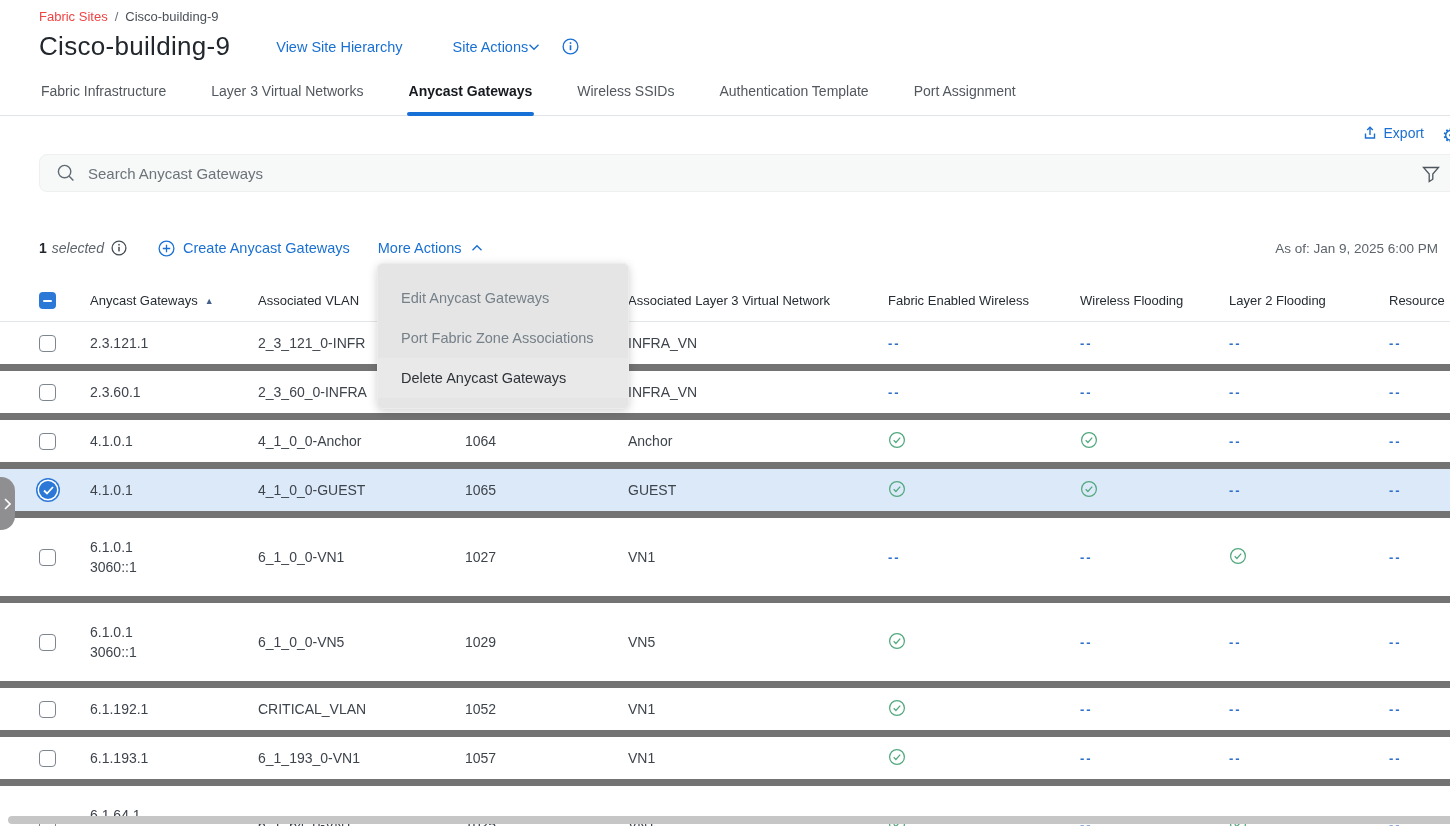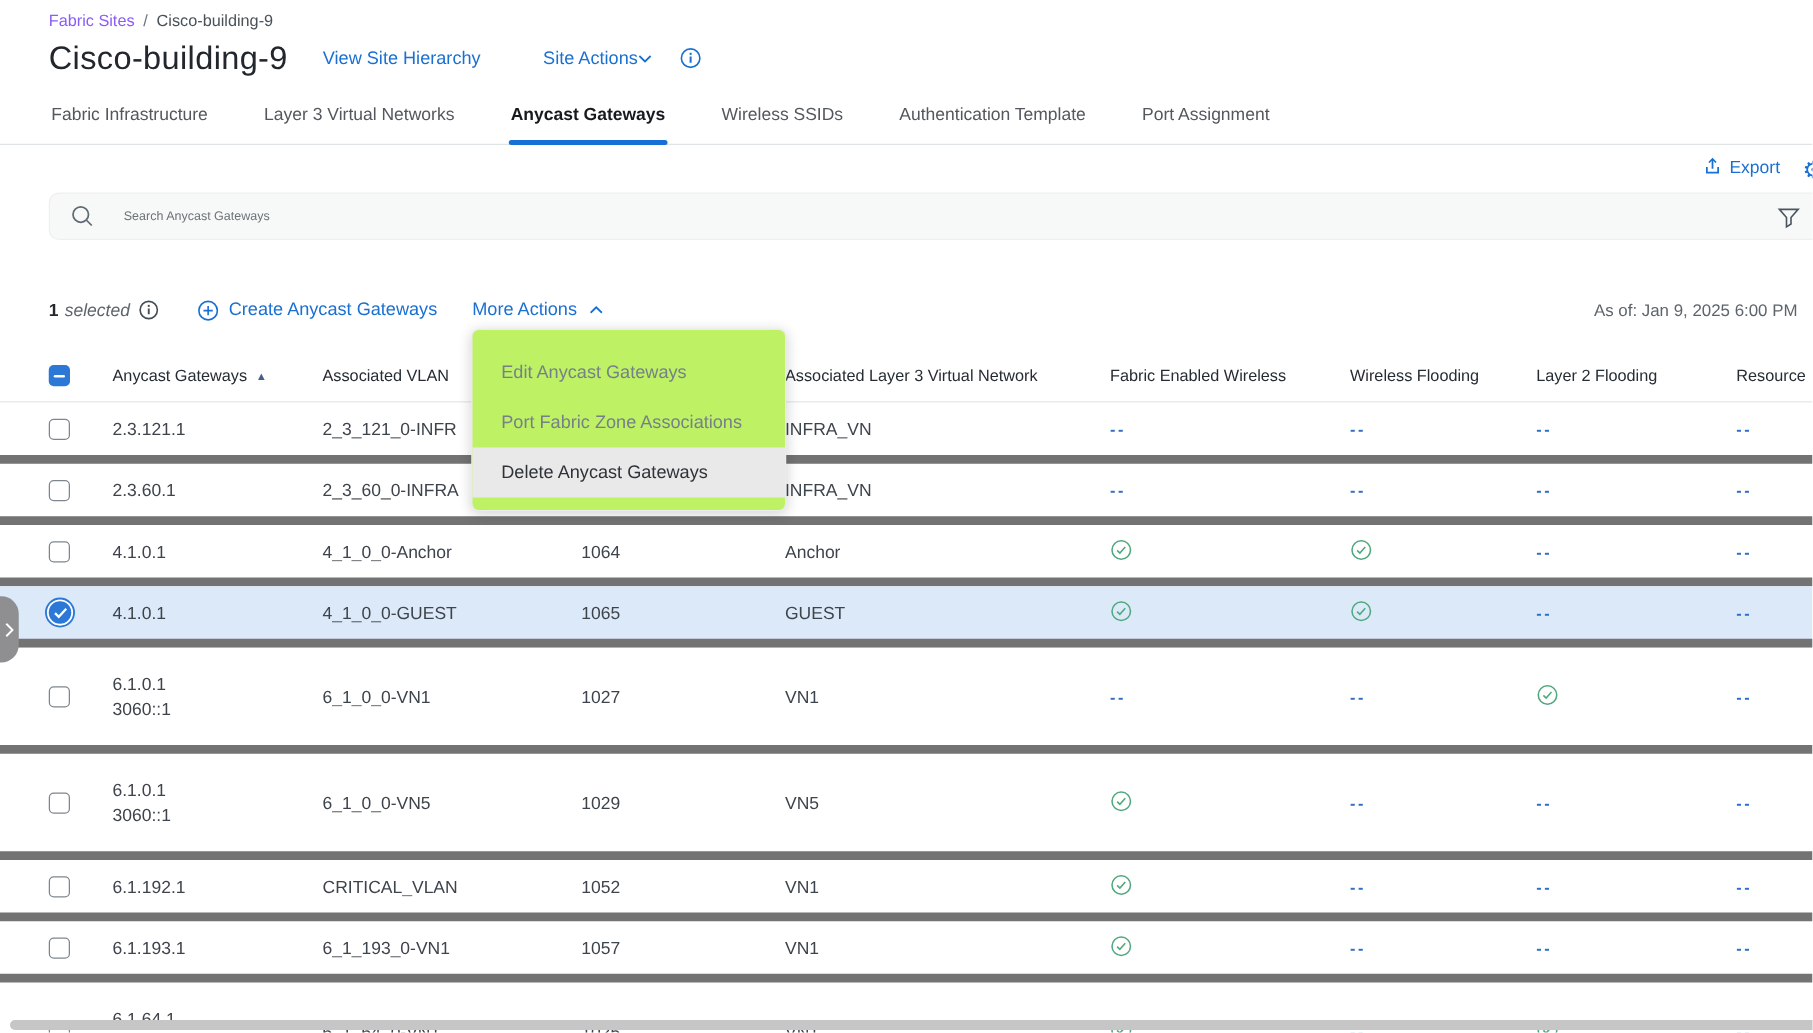--- a/index.html
+++ b/index.html
@@ -6,48 +6,48 @@
   html, body { width: 1450px; height: 826px; overflow: hidden; }
   body {
     font-family: "Liberation Sans", sans-serif;
     background: #ffffff;
     color: #3e444c;
     position: relative;
   }
   
   .topbar { padding: 9px 0 0 39px; }
   .breadcrumb { font-size: 13px; display: flex; gap: 7px; align-items: center; }
-  .breadcrumb .crumb-link { color: #8b5cf6; cursor: pointer; }
+  .breadcrumb .crumb-link { color: #ef4444; cursor: pointer; }
   .breadcrumb .sep { color: #6b7artifact; color: #6b737b; }
   .breadcrumb .crumb-current { color: #4a5157; }
   .title-row { display: flex; align-items: center; margin-top: 7px; }
   .page-title { font-size: 26px; font-weight: 400; color: #22272d; letter-spacing: 0.3px; }
   .title-link { color: #1a70d2; font-size: 14.5px; cursor: pointer; }
-  .vsh { margin-left: 28px; }
+  .vsh { margin-left: 46px; }
   .site-actions { margin-left: 50px; display: flex; align-items: center; gap: 0; }
   .info-blue { margin-left: 22px; display: inline-flex; }
   
   .tabbar { display: flex; gap: 41px; padding-left: 39px; margin-top: 13px;
             border-bottom: 1px solid #e1e4e6; height: 41px; }
   .tab { font-size: 14px; color: #53585e; padding: 8px 2px 0 2px; position: relative;
          cursor: pointer; white-space: nowrap; }
   .tab.active { color: #16191d; font-weight: 700; }
   .tab.active::after { content: ""; position: absolute; left: 0; right: 0; bottom: -1px;
          height: 4px; background: #1670d6; border-radius: 2px; }
   
   .export-row { position: relative; height: 36px; }
   .export-link { position: absolute; right: 26px; top: 9px; color: #1a70d2; font-size: 14px;
                  display: flex; align-items: center; gap: 6px; cursor: pointer; }
   .gear { position: absolute; right: -9px; top: 8px; color: #1a70d2; font-size: 19px; }
   
   .search-row { margin: 2px 0 0 39px; }
   .search-box { background: #f7f8f8; border: 1px solid #efefef; border-radius: 8px;
                 height: 38px; display: flex; align-items: center; padding: 0 16px;
                 margin-right: -10px; position: relative; }
-  .search-ph { color: #6c7379; font-size: 10px; margin-left: 23px; }
+  .search-ph { color: #6c7379; font-size: 15px; margin-left: 12px; }
   .funnel { position: absolute; right: 18px; top: 9px; }
   
   .selection-row { display: flex; align-items: center; margin: 43px 12px 0 39px; height: 26px; }
   .sel-count { font-weight: 700; color: #23282e; font-size: 14px; }
   .sel-label { color: #5d646b; font-size: 14px; margin-left: 5px; font-style: italic; }
   .sel-info { margin-left: 7px; display: inline-flex; }
   .create-link { color: #1a70d2; font-size: 14.5px; margin-left: 31px; display: flex;
                  align-items: center; gap: 8px; cursor: pointer; }
   .more-actions { color: #1a70d2; font-size: 14.5px; margin-left: 28px; display: flex;
                   align-items: center; gap: 9px; cursor: pointer; }
@@ -71,21 +71,21 @@
         background: #fff; cursor: pointer; }
   .cb-ind { width: 17px; height: 17px; border-radius: 4px; background: #2b78d7;
         display: flex; align-items: center; justify-content: center; cursor: pointer; }
   .cb-ind .minus { width: 9px; height: 2px; background: #fff; border-radius: 1px; }
   .cb-checked { width: 18px; height: 18px; border-radius: 50%; background: #2b78d7;
         display: flex; align-items: center; justify-content: center; cursor: pointer;
         box-shadow: 0 0 0 1.5px #ffffff, 0 0 0 3px #2b78d7; }
   .dash { color: #2e6fc7; font-weight: 700; letter-spacing: 2px; font-size: 13px; }
   .status { display: inline-flex; align-items: center; }
   
-  .menu { position: absolute; left: 377px; top: 263px; width: 252px; background: #bef264;
+  .menu { position: absolute; left: 377px; top: 263px; width: 252px; background: #e5e5e5;
           border: 1px solid #ececec; border-radius: 6px; padding: 14px 0 10px 0;
           box-shadow: 0 2px 10px rgba(0,0,0,0.18); z-index: 30; }
   .menu-item { height: 40px; display: flex; align-items: center; padding-left: 23px;
                font-size: 14.5px; color: #768089; cursor: pointer; }
   .menu-item.highlight { background: #e9e9ea; color: #2e3338; }
   
   .side-handle { position: absolute; left: 0; top: 477px; width: 15px; height: 53px;
                  background: #8f8f91; border-radius: 0 14px 14px 0; z-index: 40;
                  display: flex; align-items: center; justify-content: center; cursor: pointer; }
   .hscrollbar { position: absolute; left: 8px; right: -4px; bottom: 2px; height: 8px;

